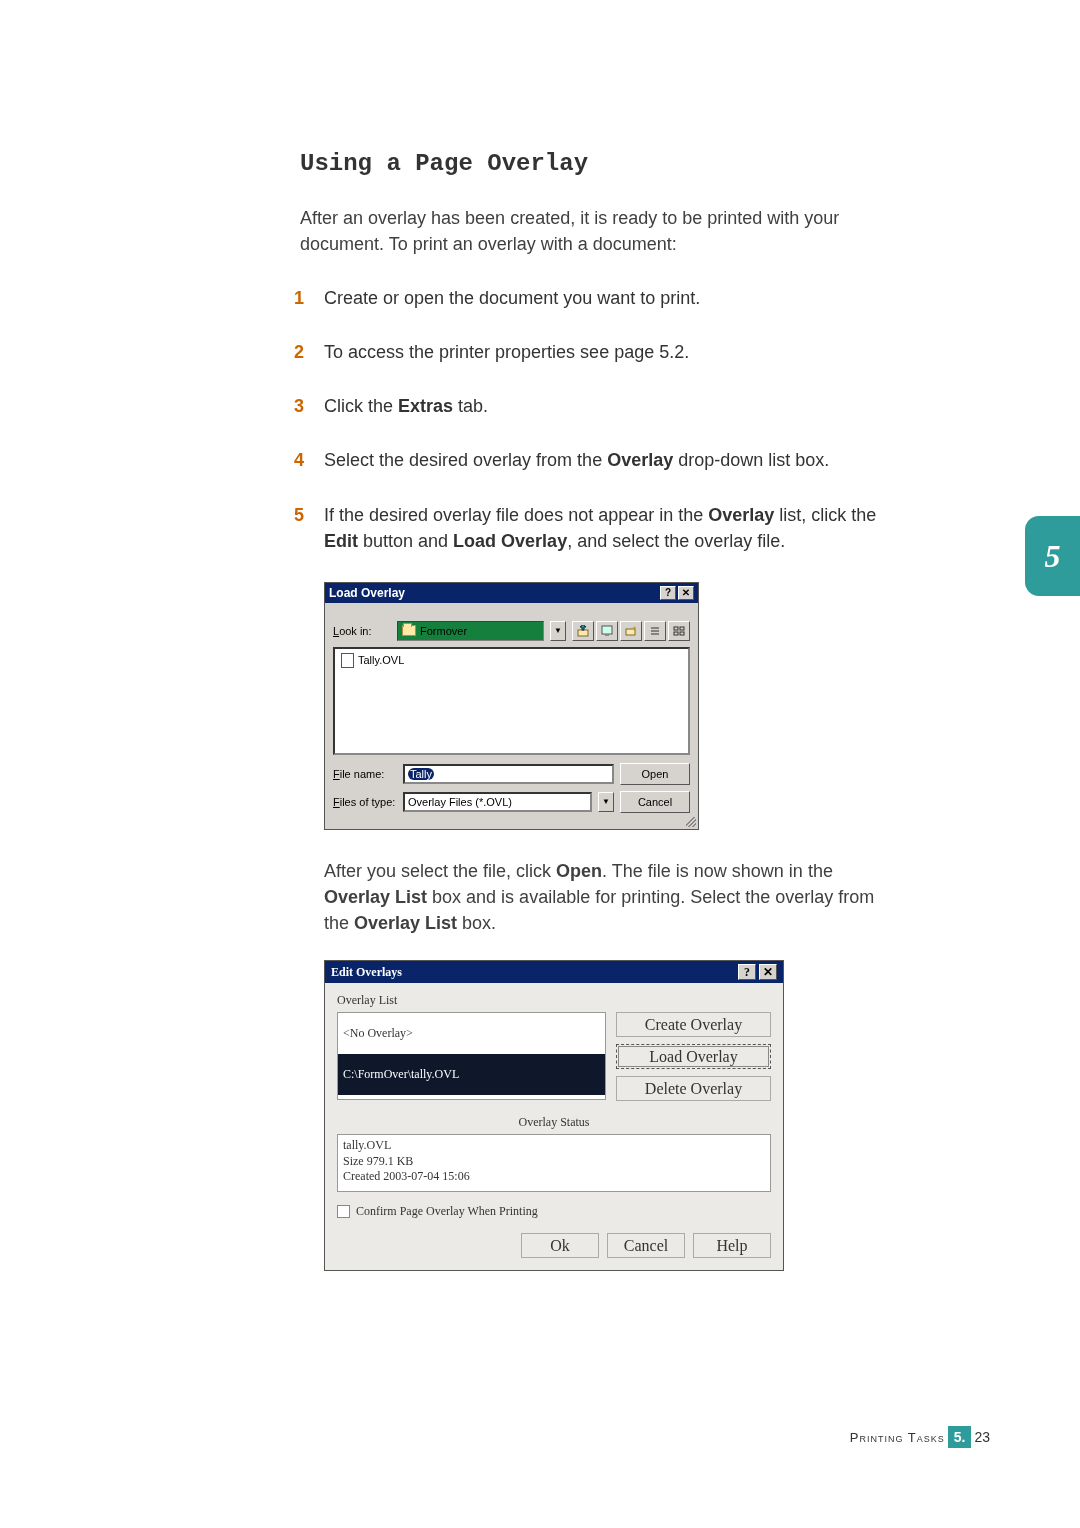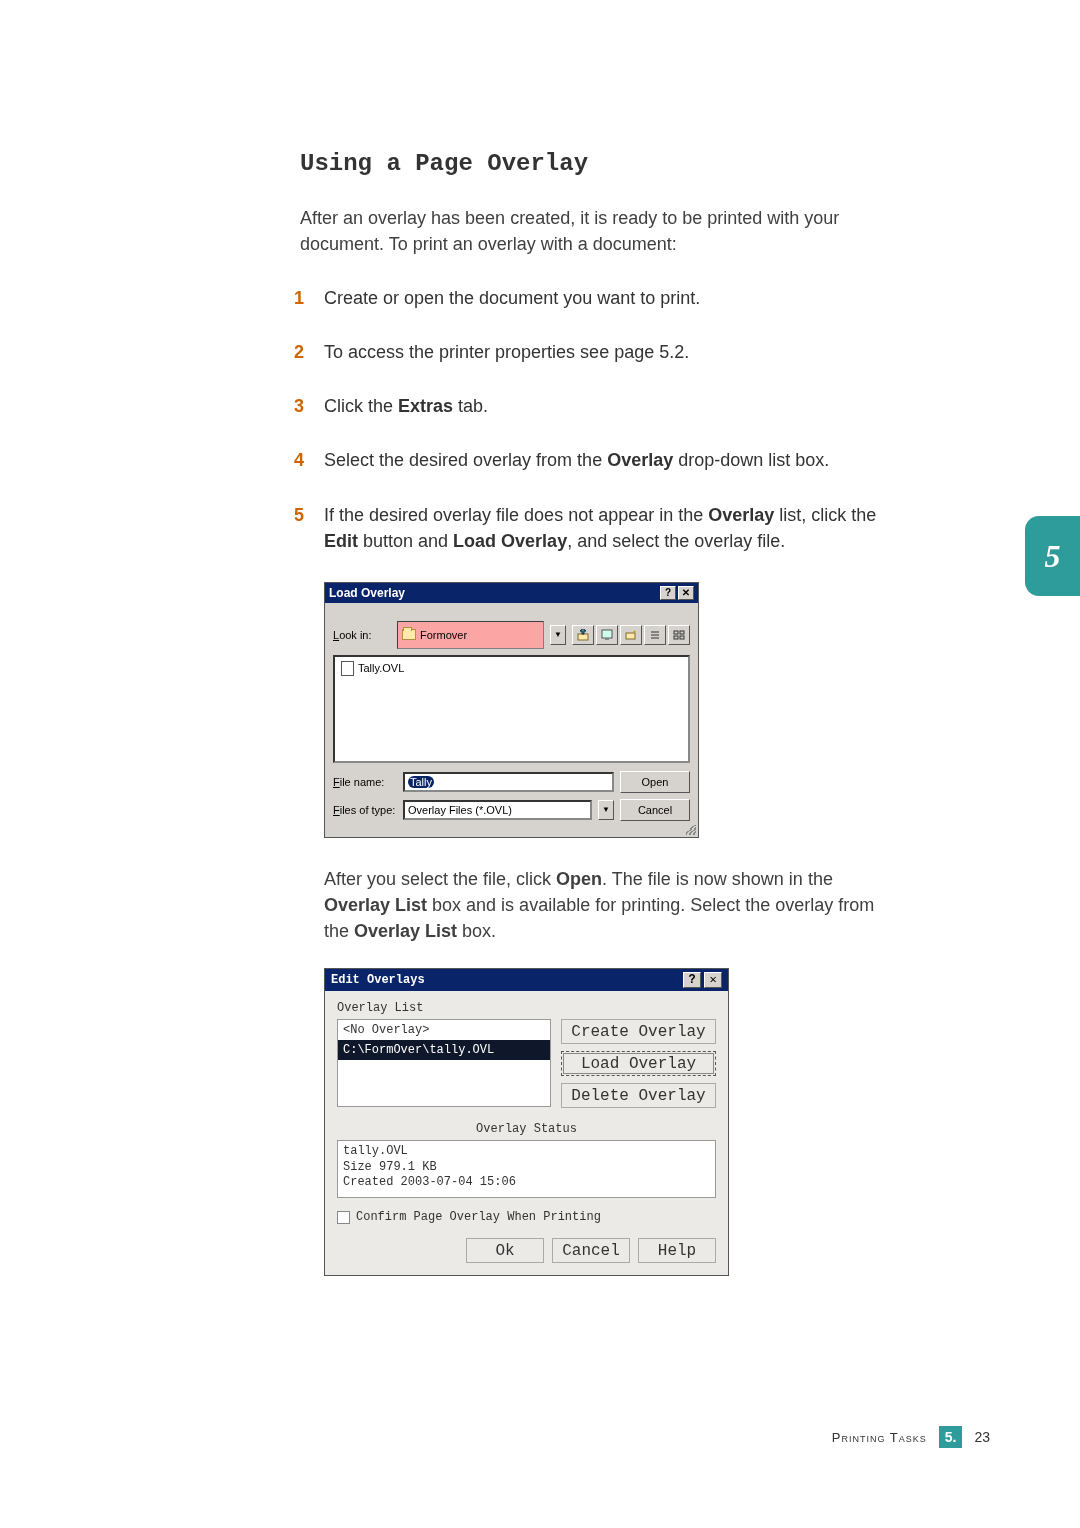--- a/index.html
+++ b/index.html
@@ -78,21 +78,21 @@
   }
   
   .footer {
     position: absolute;
     bottom: 80px;
     right: 90px;
     font-size: 13px;
     letter-spacing: 1px;
     display: flex;
     align-items: center;
-    gap: 12px;
+    gap: 3px;
     color: #333;
     font-variant: small-caps;
   }
   .footer .pg-box {
     background: #2e9c9a;
     color: #fff;
     padding: 3px 6px;
     font-weight: bold;
     font-size: 14px;
     font-variant: normal;
@@ -130,24 +130,24 @@
     border-right-color: #555; border-bottom-color: #555;
     color: #000;
     font-size: 10px;
     line-height: 12px;
     text-align: center;
   }
   .dlg1 .row { display: flex; align-items: center; padding: 6px 8px; gap: 6px; flex-wrap: nowrap; margin-top: 12px; }
   .dlg1 .rowlabel { font-size: 11px; min-width: 58px; }
   .dlg1 .combo {
     flex: 1;
-    background: #fca5a5;
+    background: #15803d;
     border: 1px solid #808080;
     border-top-color: #404040; border-left-color: #404040;
-    height: 28px;
+    height: 20px;
     display: flex; align-items: center; padding: 0 4px;
     font-size: 11px;
     gap: 4px;
   }
   .dlg1 .combo .folder {
     width: 14px; height: 11px;
     background: #ffe9a8;
     border: 1px solid #b0913f;
     position: relative;
   }
@@ -216,25 +216,25 @@
   .dlg1 .resizer:after{
     content:""; position:absolute; right:2px; bottom:2px;
     width:10px; height:10px;
     background:
       linear-gradient(135deg, transparent 40%, #888 40% 50%, transparent 50% 60%, #888 60% 70%, transparent 70% 80%, #888 80% 90%, transparent 90%);
   }
   .ul-first::first-letter { text-decoration: underline; }
 
   
   .dlg2 {
-    width: 405px;
+    width: 460px;
     border: 1px solid #555;
     background: #eceae6;
     margin: 0 0 28px 24px;
-    font-family: Liberation Mono, monospace;
+    font-family: Liberation Serif, serif;
     font-size: 12px;
     color: #333;
   }
   .dlg2 .titlebar {
     background: #0a246a;
     color: #fff;
     font-weight: bold;
     padding: 3px 6px;
     display:flex; align-items:center; justify-content:space-between;
     font-size: 12px;
@@ -251,21 +251,21 @@
   .dlg2 .body { padding: 10px 12px 12px 12px; }
   .dlg2 .lbl { font-size:12px; margin-bottom:4px; color:#333;}
   .dlg2 .toprow { display:flex; gap:10px; }
   .dlg2 .listbox {
     flex:1;
     background:#fff;
     border:1px solid #999;
     height:88px;
     font-size:12px;
   }
-  .dlg2 .listbox .li { padding:3px 5px; }
+  .dlg2 .listbox .li { padding:13px 5px; }
   .dlg2 .listbox .li.sel { background:#0f172a; color:#fff; }
   .dlg2 .btncol { width:155px; display:flex; flex-direction:column; gap:7px; }
   .dlg2 .wbtn {
     height:25px;
     background:#eceae6;
     border:1px solid #aaa;
     font-size:16px;
     display:flex; align-items:center; justify-content:center;
   }
   .dlg2 .wbtn.focus { border:1px dashed #555; outline:1px solid #888; outline-offset:-3px;}

